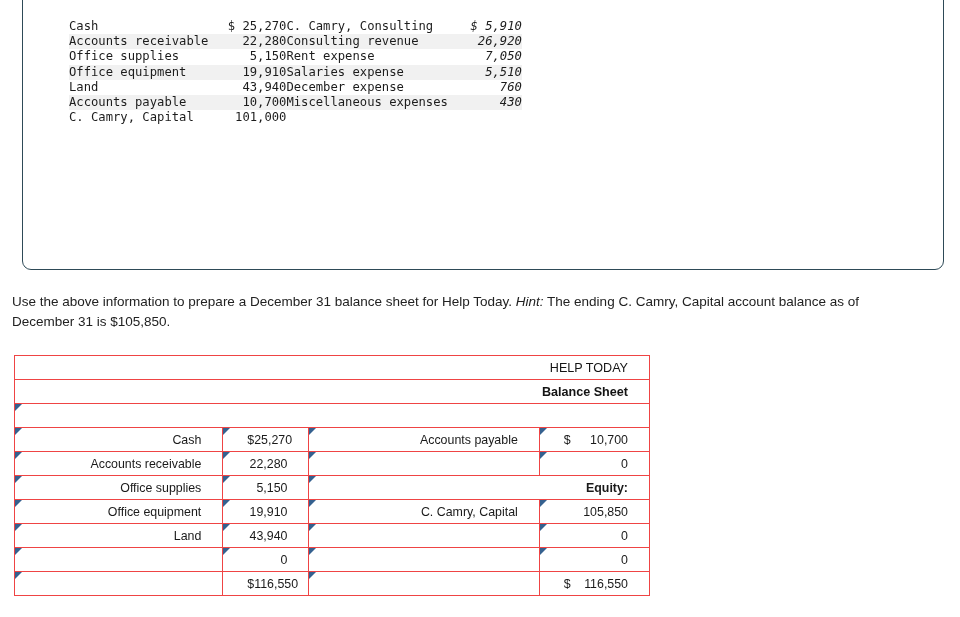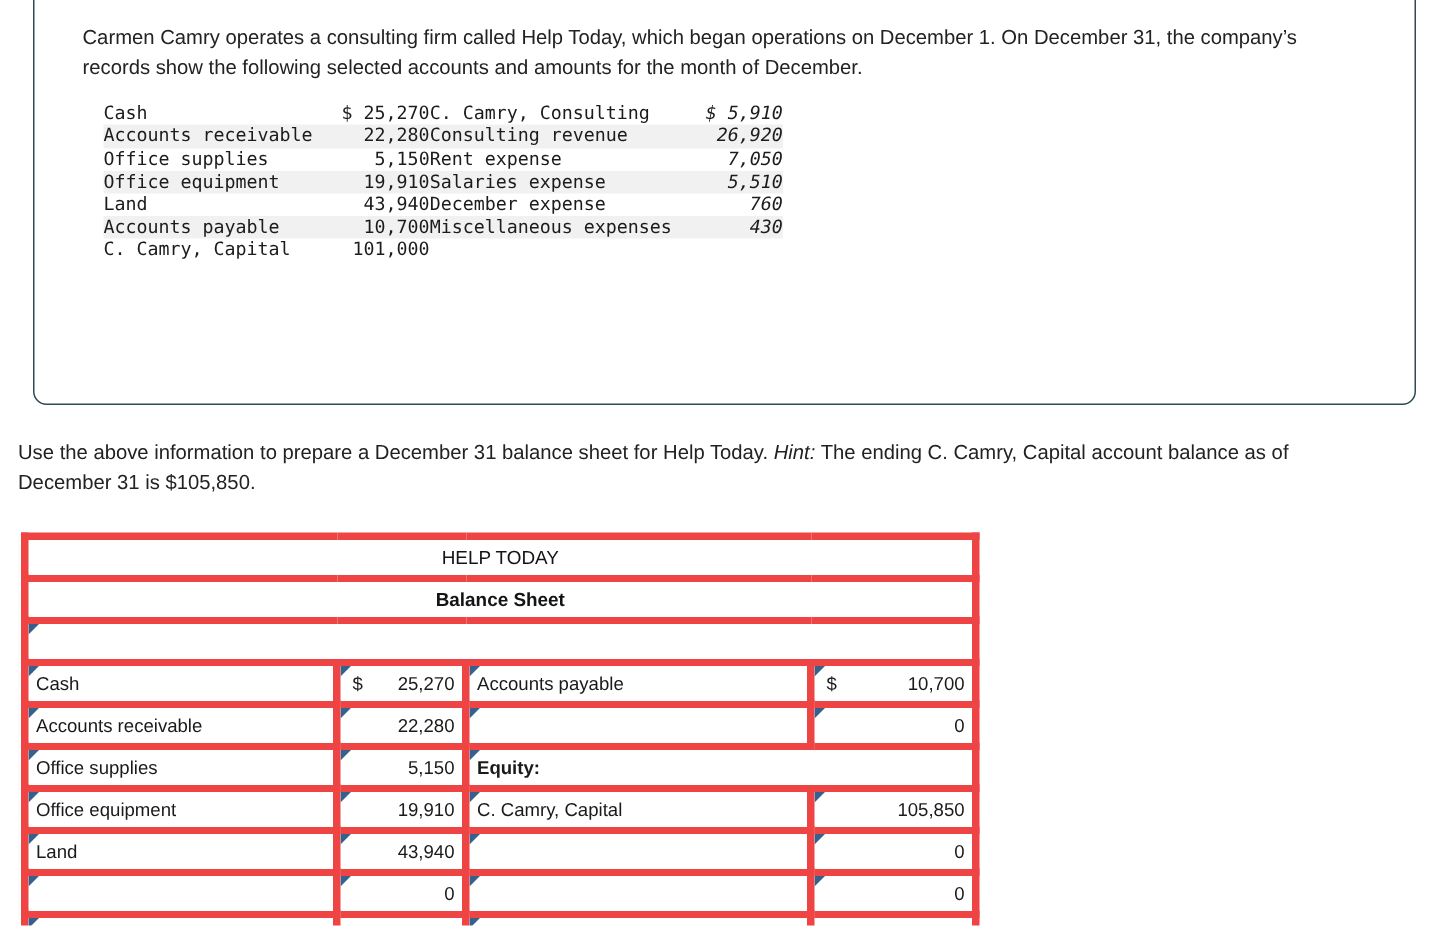--- a/index.html
+++ b/index.html
@@ -93,28 +93,29 @@
     width: 636px;
   }
   table.bs {
     border-collapse: collapse;
     table-layout: fixed;
     width: 636px;
     font-size: 12.4px;
     color: #1a1a1a;
   }
   table.bs td {
-    border: 5px solid #ef4444;
+    border: 1px solid #ef4444;
     height: 23px;
-    padding: 0 5px;
+    padding: 0 21px;
     background: #ffffff;
     position: relative;
     vertical-align: middle;
     overflow: hidden;
     white-space: nowrap;
+    text-align: right;
   }
   
   .col-l1 { width: 208px; }
   .col-l2 { width: 86px; }
   .col-r1 { width: 230px; }
   .col-r2 { width: 110px; }
 
   
   td.band {
     background: #7fa9de;
@@ -153,21 +154,20 @@
   }
   td.total {
     border-bottom: 2.5px solid #111111;
   }
 </style>
 </head>
 <body>
 
 <div class="info-box">
   <div class="info-inner">
-    <div class="req-para">Carmen Camry operates a consulting firm called Help Today, which began operations on December 1. On December 31, the company’s records show the following selected accounts and amounts for the month of December.</div>
 
     <table class="accounts">
       <tbody>
         <tr>
           <td class="c-name">Cash</td>
           <td class="c-amt">$ 25,270</td>
           <td class="c-name2">C. Camry, Consulting</td>
           <td class="c-amt2">$ 5,910</td>
         </tr>
         <tr class="alt">

